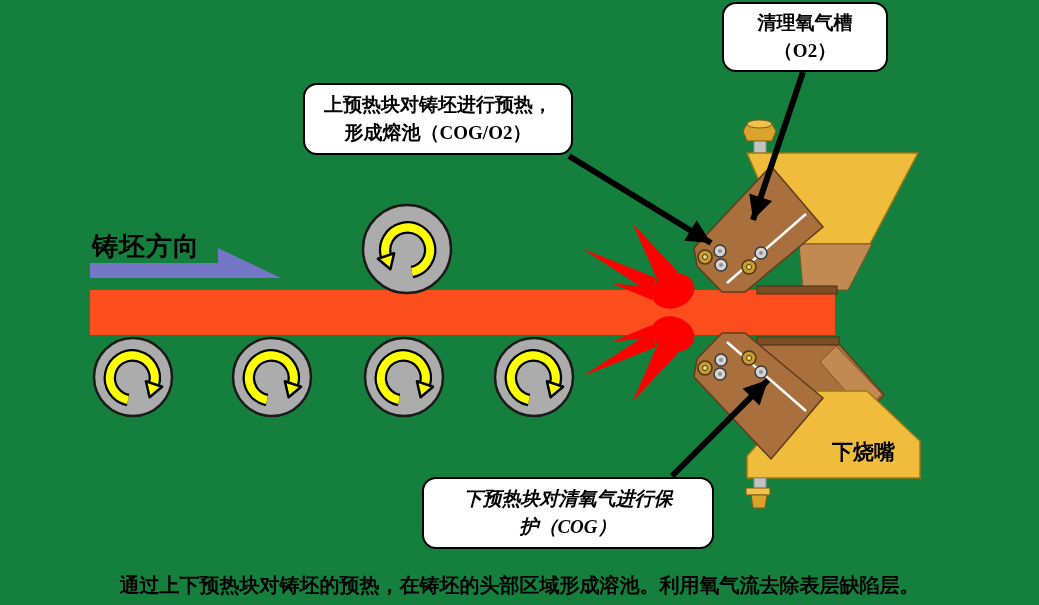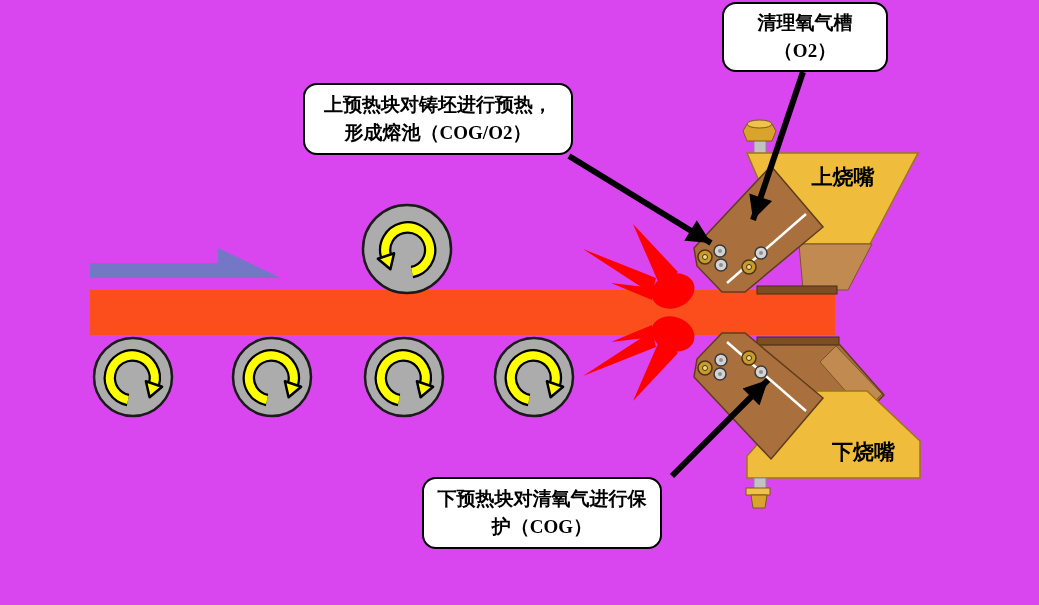--- a/index.html
+++ b/index.html
@@ -1,21 +1,21 @@
 <!DOCTYPE html>
 <html style="--c-slab: #FB4E1C; --c-flame: #FF0000; --c-direction-arrow: #7477C6; --c-roller: #ACACAC; --c-roller-arrow: #FFFF00; --c-burner-body: #EFBC3C; --c-burner-copper: #A9703E; --c-copper-dark: #7D4E24; --c-copper-tan: #C08A50;"><head>
 <meta charset="utf-8">
 <style>
   :root{
     --c-slab:#FB4E1C; --c-flame:#FF0000; --c-direction-arrow:#7477C6;
     --c-roller:#ACACAC; --c-roller-arrow:#FFFF00; --c-burner-body:#EFBC3C;
     --c-burner-copper:#A9703E; --c-copper-dark:#7D4E24; --c-copper-tan:#C08A50;
   }
   html,body{margin:0;padding:0;background:#fff;}
-  .stage{position:relative;width:1039px;height:605px;background:#d946ef;overflow:hidden;
+  .stage{position:relative;width:1039px;height:605px;background:#15803d;overflow:hidden;
          font-family:"Liberation Serif","DejaVu Serif",serif;}
   .canvas{position:absolute;left:0;top:0;}
   
   .slab{fill:var(--c-slab);}
   .dirArrow{fill:var(--c-direction-arrow);}
   .roller{fill:var(--c-roller);stroke:#1a1a1a;stroke-width:2.5px;}
   .arcB{fill:none;stroke:#000;stroke-width:12.5px;}
   .arcY{fill:none;stroke:var(--c-roller-arrow);stroke-width:8px;}
   .headY{fill:var(--c-roller-arrow);stroke:#000;stroke-width:2.5px;stroke-linejoin:round;}
   .flame{fill:var(--c-flame);}
@@ -147,22 +147,23 @@
     <line class="callLine" marker-end="url(#ah)" x1="569" y1="156" x2="711" y2="243"></line>
     <line class="callLine" marker-end="url(#ah)" x1="672" y1="476" x2="768" y2="380"></line>
   </svg>
 
   <div class="callout" style="left:722px;top:2px;width:166px;height:70px;">清理氧气槽
 （O2）</div>
 
   <div class="callout" style="left:303px;top:83px;width:270px;height:72px;">上预热块对铸坯进行预热，
 形成熔池（COG/O2）</div>
 
-  <div class="callout" style="left:422px;top:477px;width:240px;height:72px;">下预热块对清氧气进行保
+  <div class="callout" style="left:422px;top:477px;width:292px;height:72px;font-style:italic;">下预热块对清氧气进行保
 护（COG）</div>
 
+  <div class="lbl lbl-direction">铸坯方向</div>
 
-  <div class="lbl lbl-burner" style="left:798px;top:163px;">上烧嘴</div>
 
   <div class="lbl lbl-burner" style="left:805px;top:438px;text-align:right;">下烧嘴</div>
 
+  <div class="caption">通过上下预热块对铸坯的预热，在铸坯的头部区域形成溶池。利用氧气流去除表层缺陷层。</div>
 
 </div>
 
 </body></html>

